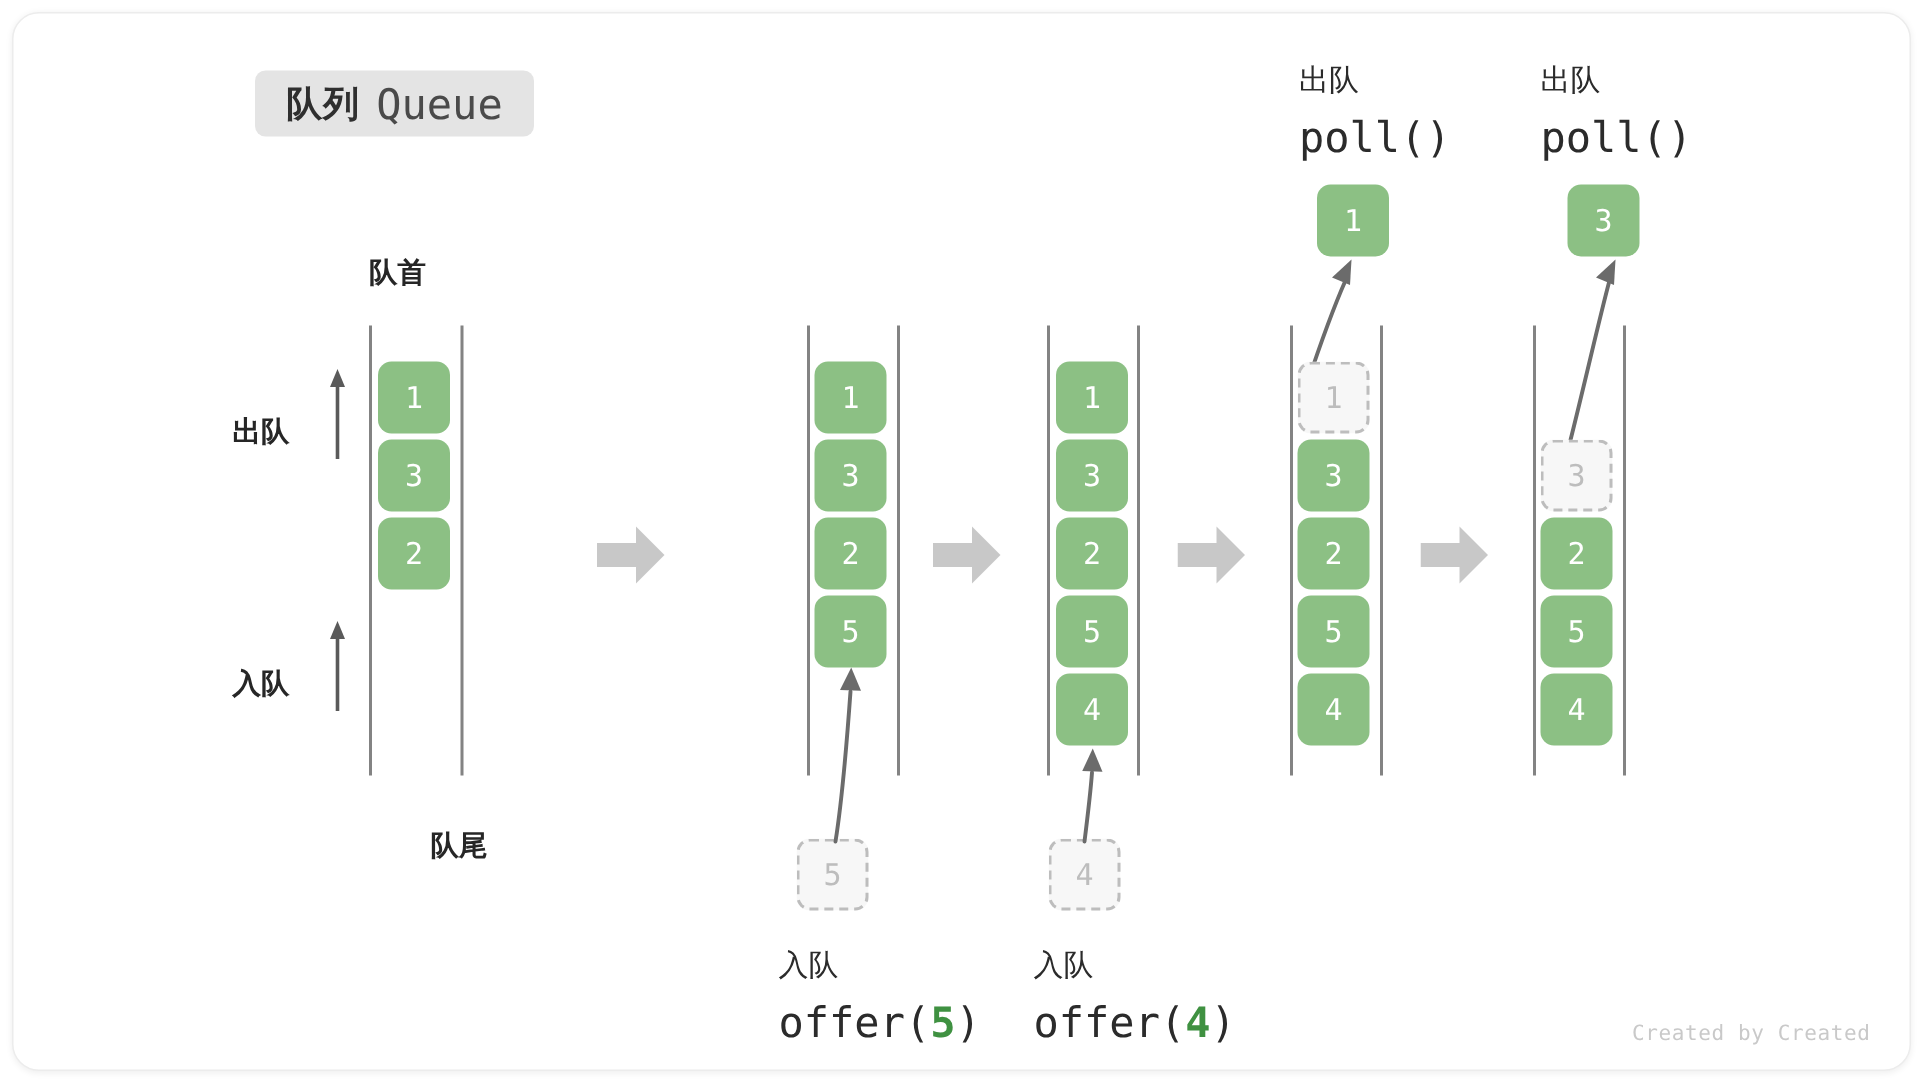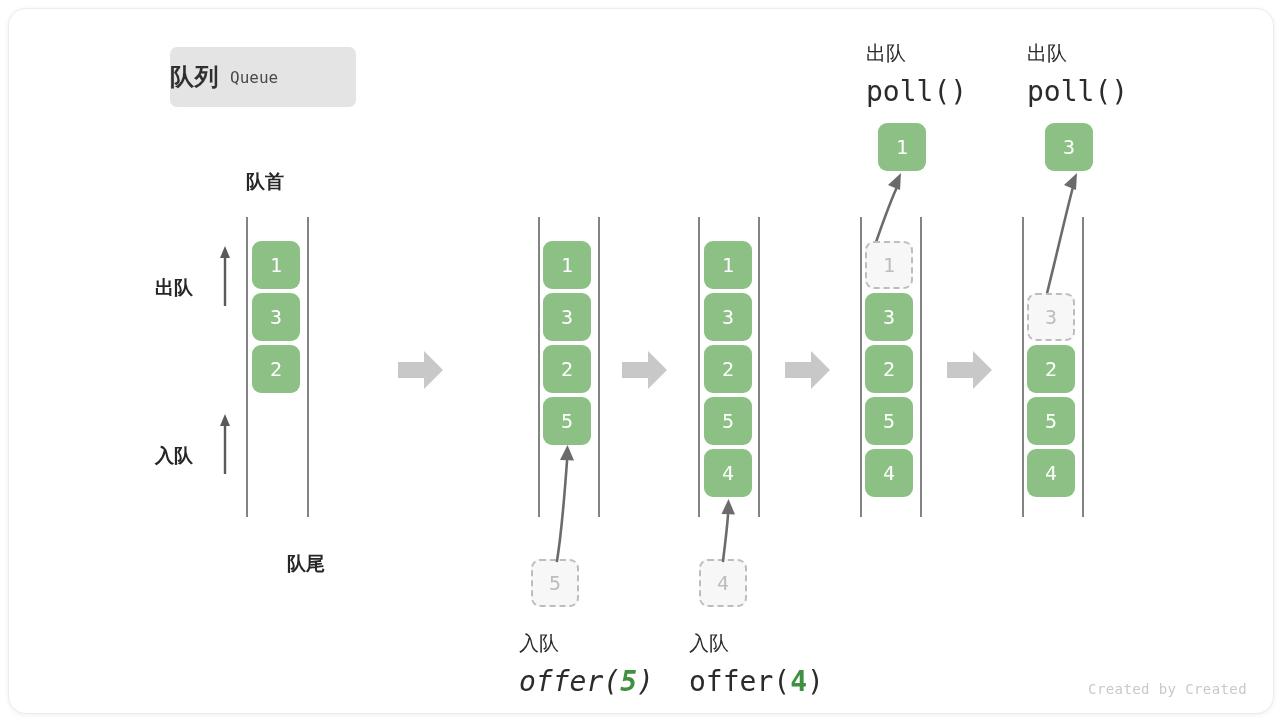--- a/index.html
+++ b/index.html
@@ -23,36 +23,37 @@
     border: 1px solid #ececec;
     border-radius: 18px;
     box-shadow: 0 1px 5px rgba(0,0,0,0.07);
     overflow: hidden;
   }
   .abs { position: absolute; }
 
   
   #title-badge {
     left: 161px; top: 38px;
-    width: 186px; height: 60px;
+    width: 186px; height: 44px;
     background: #e4e4e4;
     border-radius: 7px;
     display: flex;
     align-items: center;
+    justify-content: center;
     gap: 11px;
   }
   #title-badge .cn {
     font-size: 24px;
     font-weight: bold;
     color: #2f2f2f;
     letter-spacing: 0.5px;
   }
   #title-badge .en {
     font-family: "DejaVu Sans Mono", "Liberation Mono", monospace;
-    font-size: 16px;
+    font-size: 28px;
     color: #4a4a4a;
   }
 
   
   .cn-label {
     font-size: 19px;
     font-weight: bold;
     color: #262626;
     white-space: nowrap;
   }
@@ -166,21 +167,21 @@
   <div class="abs box" style="left:534px; top:388px;">5</div>
 
   <div class="abs box ghost" style="left:522px; top:550px;">5</div>
   <div class="abs motion" style="left:530px; top:432px;">
     <svg width="44" height="122" viewBox="0 0 44 122">
       <path d="M18,120 C22,95 26,48 28,20" stroke="#6b6b6b" stroke-width="2.6" fill="none" stroke-linecap="round"></path>
       <polygon points="28.5,4 21,19 35,19.5" fill="#6b6b6b"></polygon>
     </svg>
   </div>
   <div class="abs op-cn" style="left:510px; top:621px;">入队</div>
-  <div class="abs op-code" style="left:510px; top:656px;font-style:italic;"><span>offer(</span><span class="arg">5</span><span>)</span></div>
+  <div class="abs op-code" style="left:510px; top:656px;"><span>offer(</span><span class="arg">5</span><span>)</span></div>
 
   <div class="abs step-arrow" style="left:613px; top:340px;">
     <svg width="46" height="42" viewBox="0 0 46 42">
       <polygon points="0,13 26,13 26,2 45,21 26,40 26,29 0,29" fill="#c8c8c8"></polygon>
     </svg>
   </div>
 
   <div class="abs rail" style="left:689px; top:208px; height:300px;"></div>
   <div class="abs rail" style="left:749px; top:208px; height:300px;"></div>
   <div class="abs box" style="left:695px; top:232px;">1</div>

